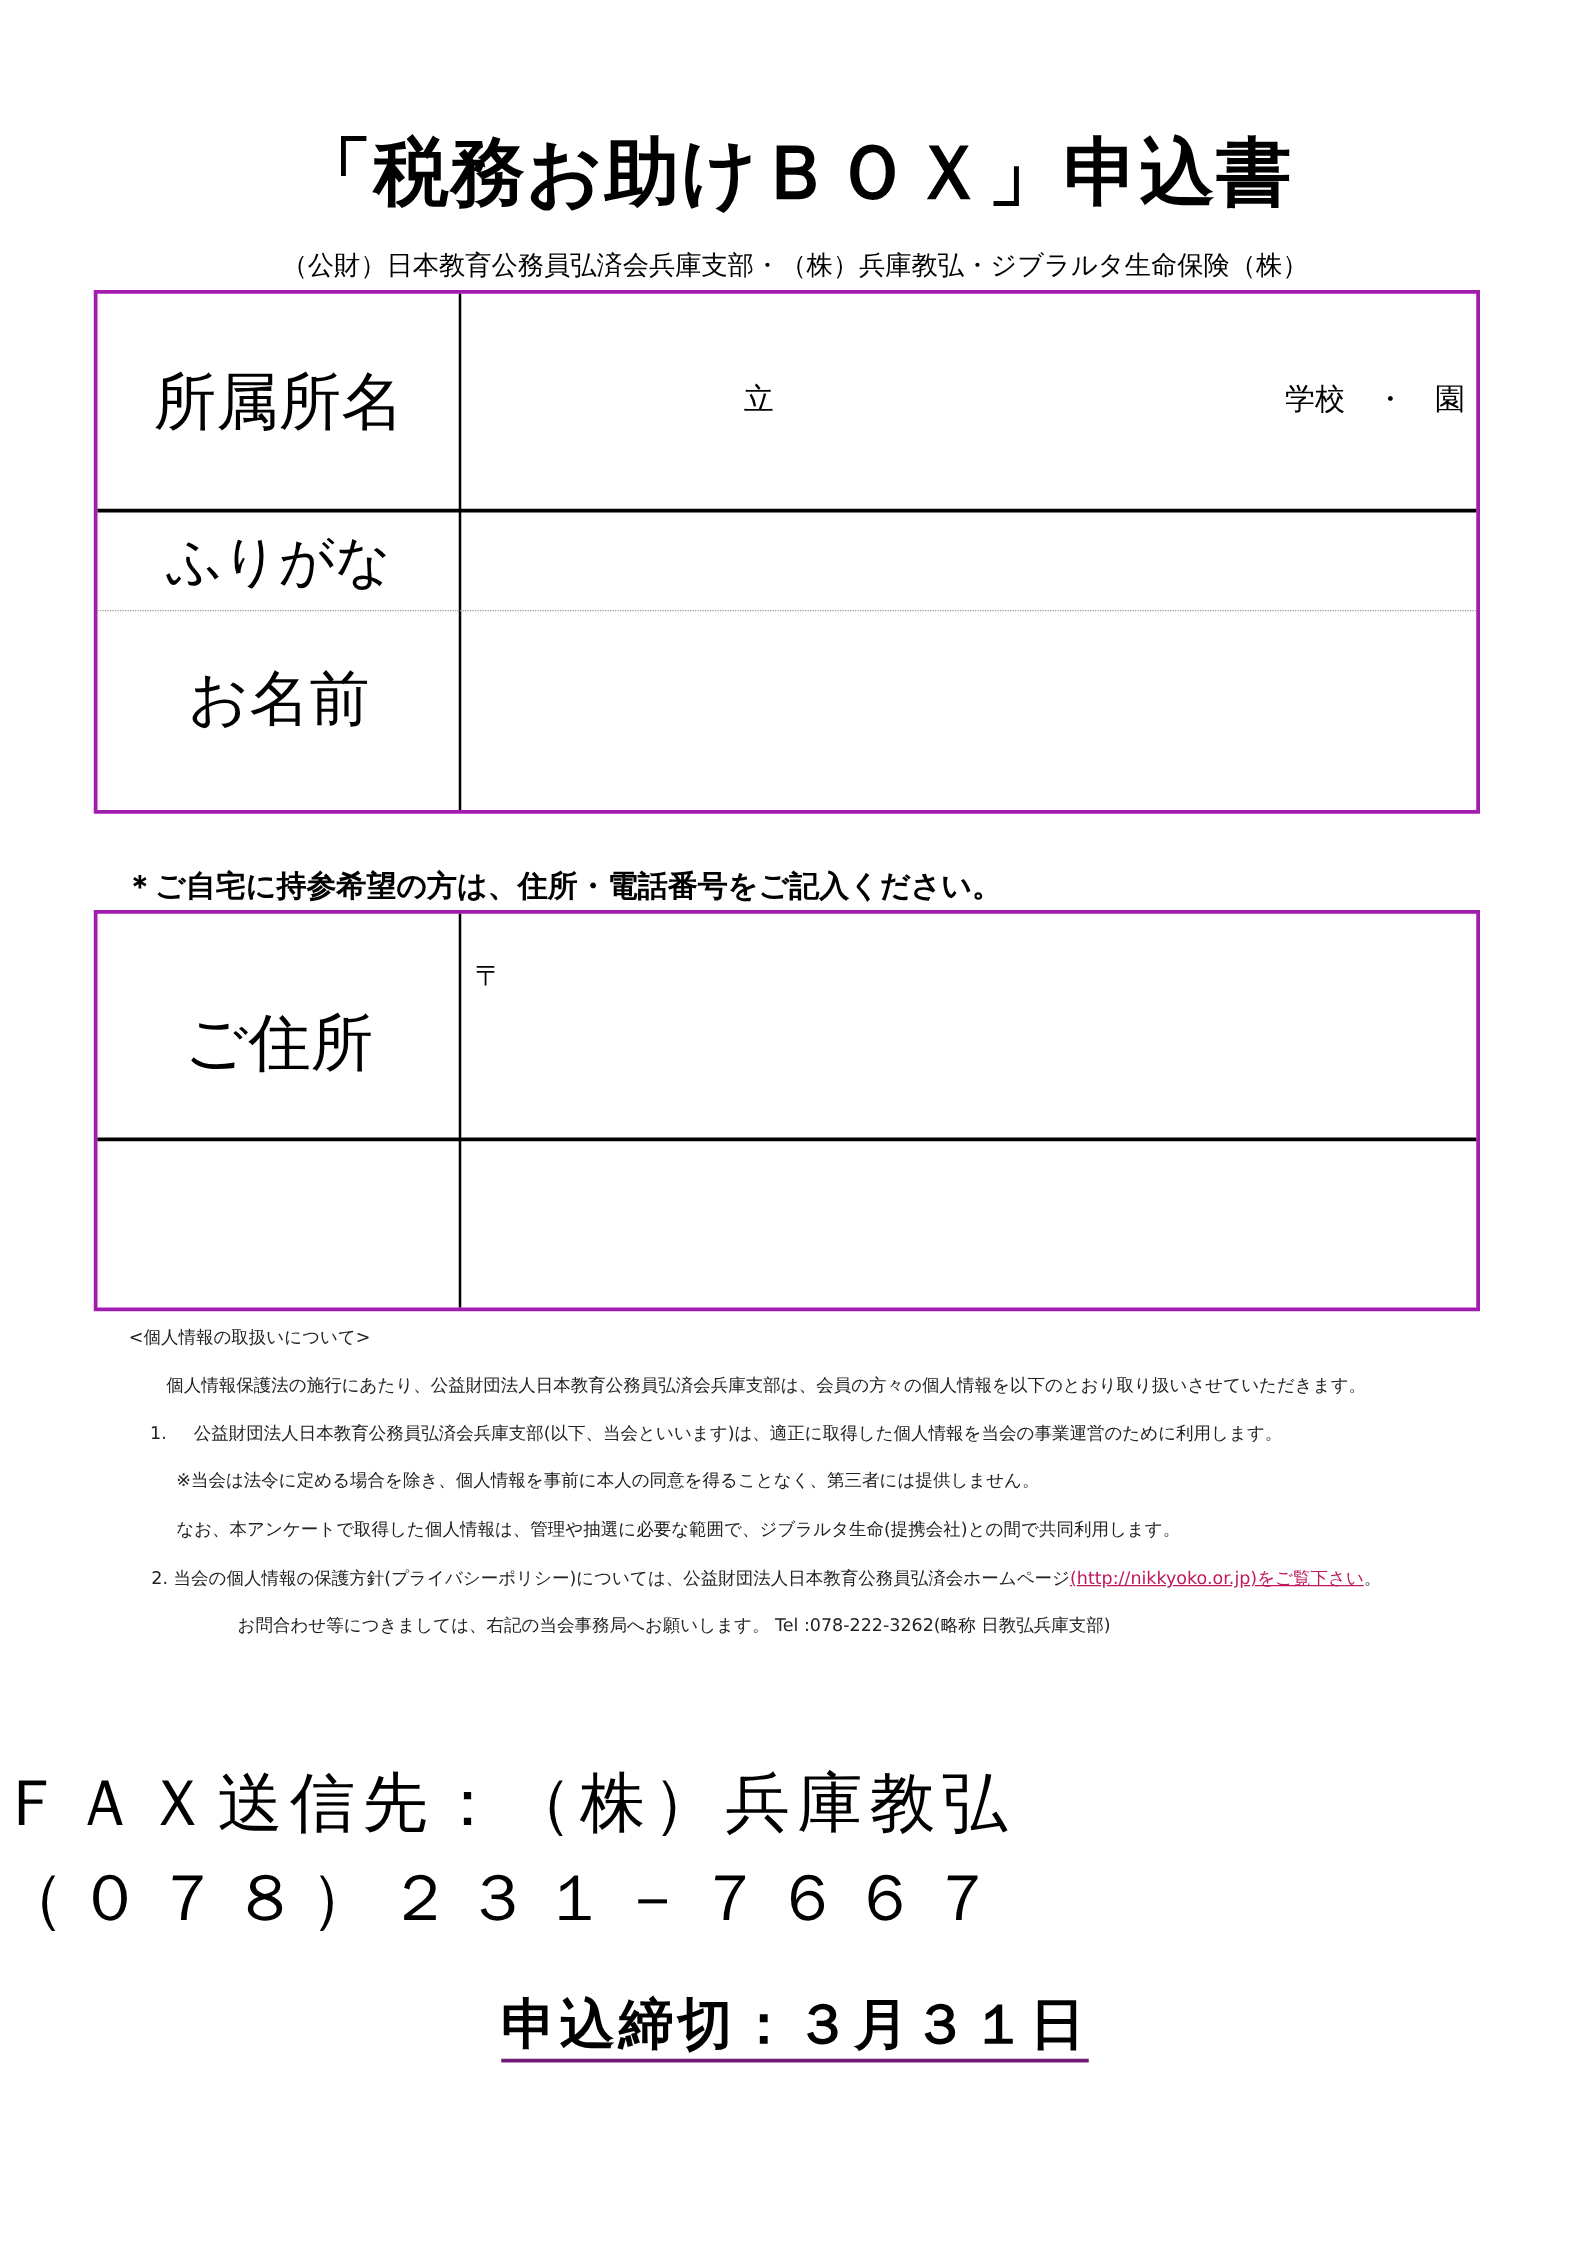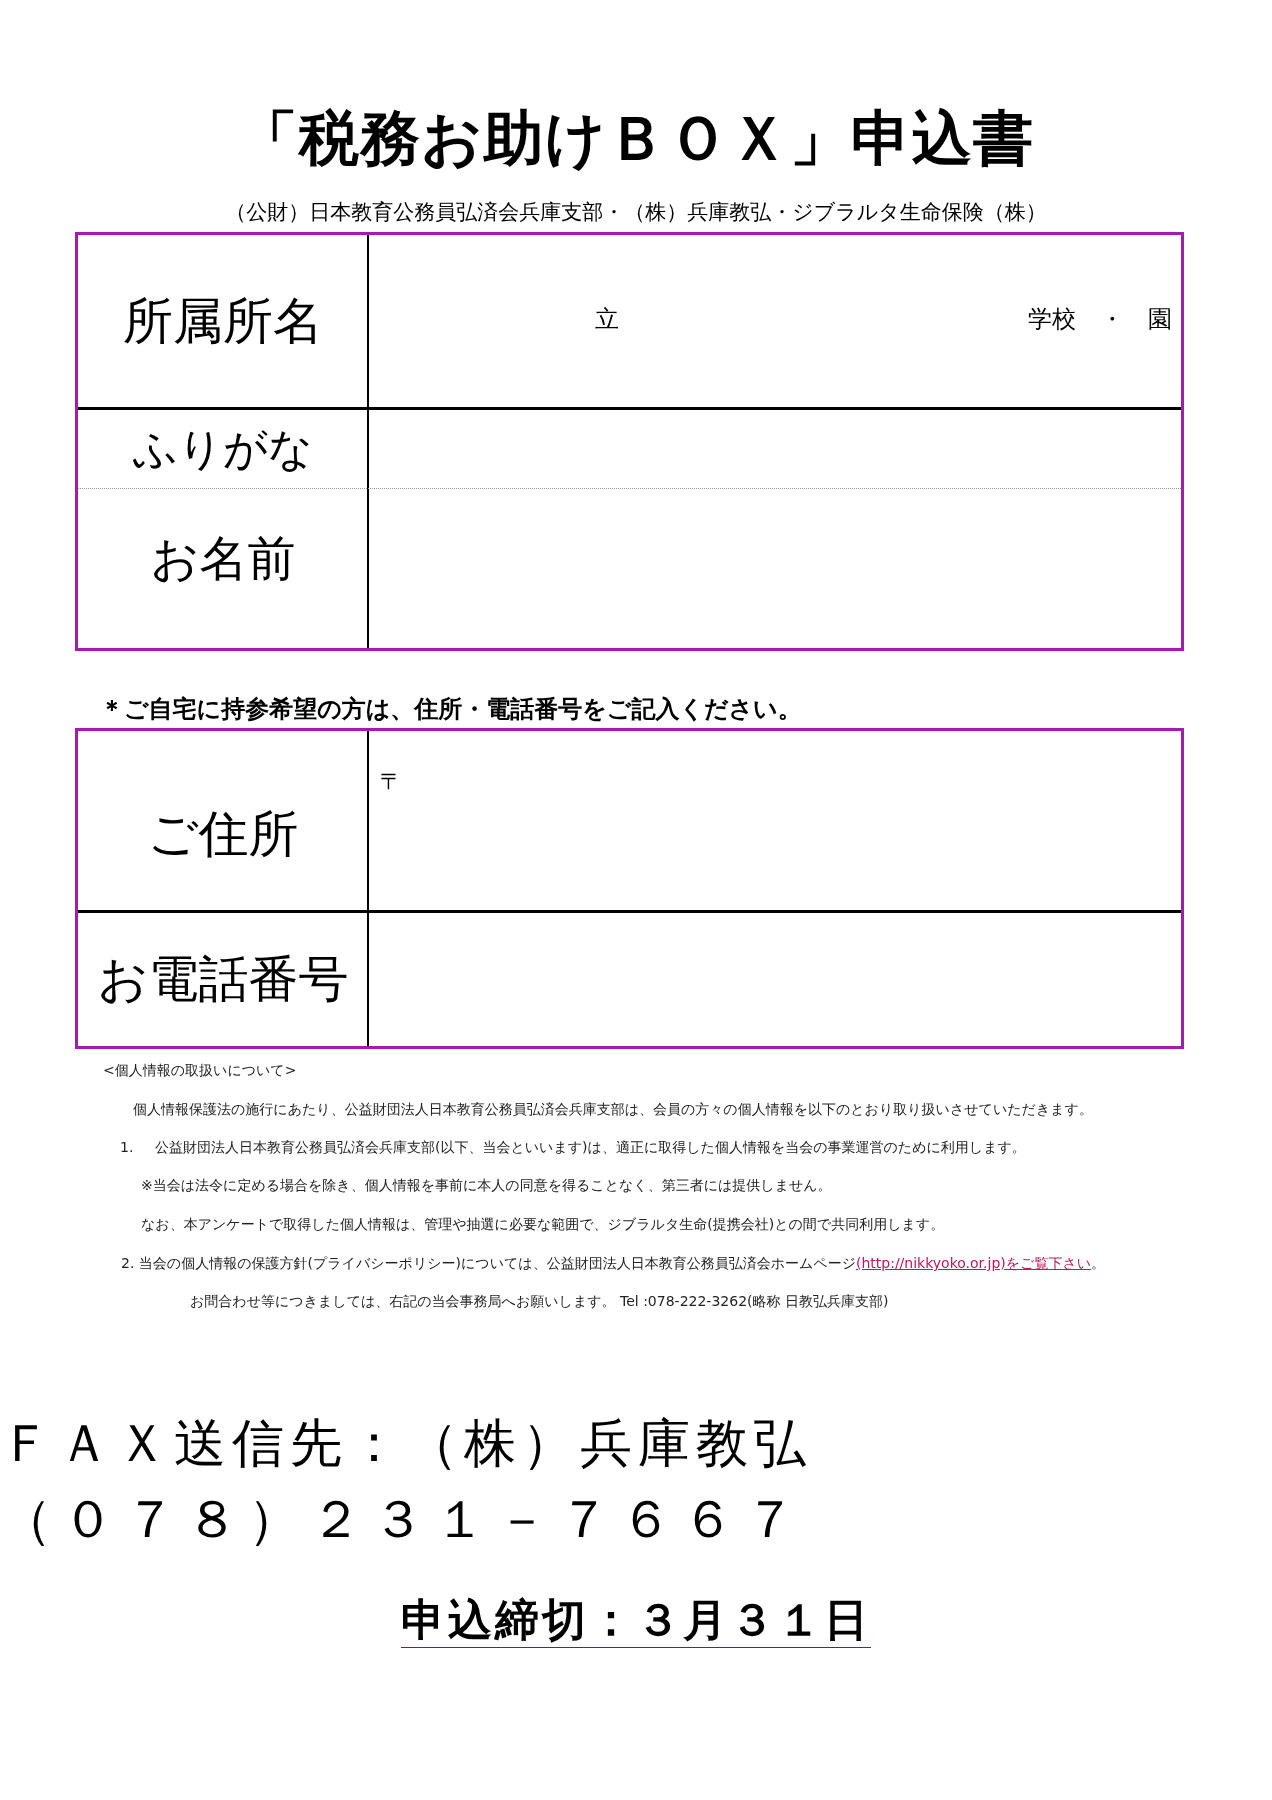--- a/index.html
+++ b/index.html
@@ -107,21 +107,21 @@
     }
     .deadline {
       left: 0; width: 1272px; top: 1590px;
       text-align: center;
       font-size: 44px;
       font-weight: bold;
       line-height: 60px;
       white-space: nowrap;
     }
     .deadline span {
-      border-bottom: 1px solid #701a75;
+      border-bottom: 3px solid #701a75;
       padding-bottom: 2px;
       letter-spacing: 3px;
     }
   </style>
 </head>
 <body>
 
 <div class="abs title">「税務お助けＢＯＸ」申込書</div>
 <div class="abs subtitle">（公財）日本教育公務員弘済会兵庫支部・（株）兵庫教弘・ジブラルタ生命保険（株）</div>
 
@@ -147,21 +147,20 @@
 
 <div class="form-table" style="left:75px; top:728px; width:1109px; height:321px;">
   <div class="vdivider"></div>
 
   <div class="cell-label" style="top:0; height:207px; font-size:50px;">ご住所</div>
   <div class="field-area" style="top:0; height:179px;">
     <span class="field-text" style="left:10px; top:36px; font-size:22px;">〒</span>
   </div>
   <div class="hdivider" style="top:179px;"></div>
 
-  <div class="cell-label" style="top:182px; height:133px; font-size:50px;">お電話番号</div>
   <div class="field-area" style="top:182px; height:133px;"></div>
 </div>
 
 <div class="abs privacy" style="left:103px; top:1061px;">&lt;個人情報の取扱いについて&gt;</div>
 <div class="abs privacy" style="left:121px; top:1100px;margin-left:12px;">個人情報保護法の施行にあたり、公益財団法人日本教育公務員弘済会兵庫支部は、会員の方々の個人情報を以下のとおり取り扱いさせていただきます。</div>
 <div class="abs privacy" style="left:120px; top:1138px;">1.</div>
 <div class="abs privacy" style="left:155px; top:1138px;text-align:center;">公益財団法人日本教育公務員弘済会兵庫支部(以下、当会といいます)は、適正に取得した個人情報を当会の事業運営のために利用します。</div>
 <div class="abs privacy" style="left:141px; top:1176px;">※当会は法令に定める場合を除き、個人情報を事前に本人の同意を得ることなく、第三者には提供しません。</div>
 <div class="abs privacy" style="left:141px; top:1215px;">なお、本アンケートで取得した個人情報は、管理や抽選に必要な範囲で、ジブラルタ生命(提携会社)との間で共同利用します。</div>
 <div class="abs privacy" style="left:121px; top:1254px;">

